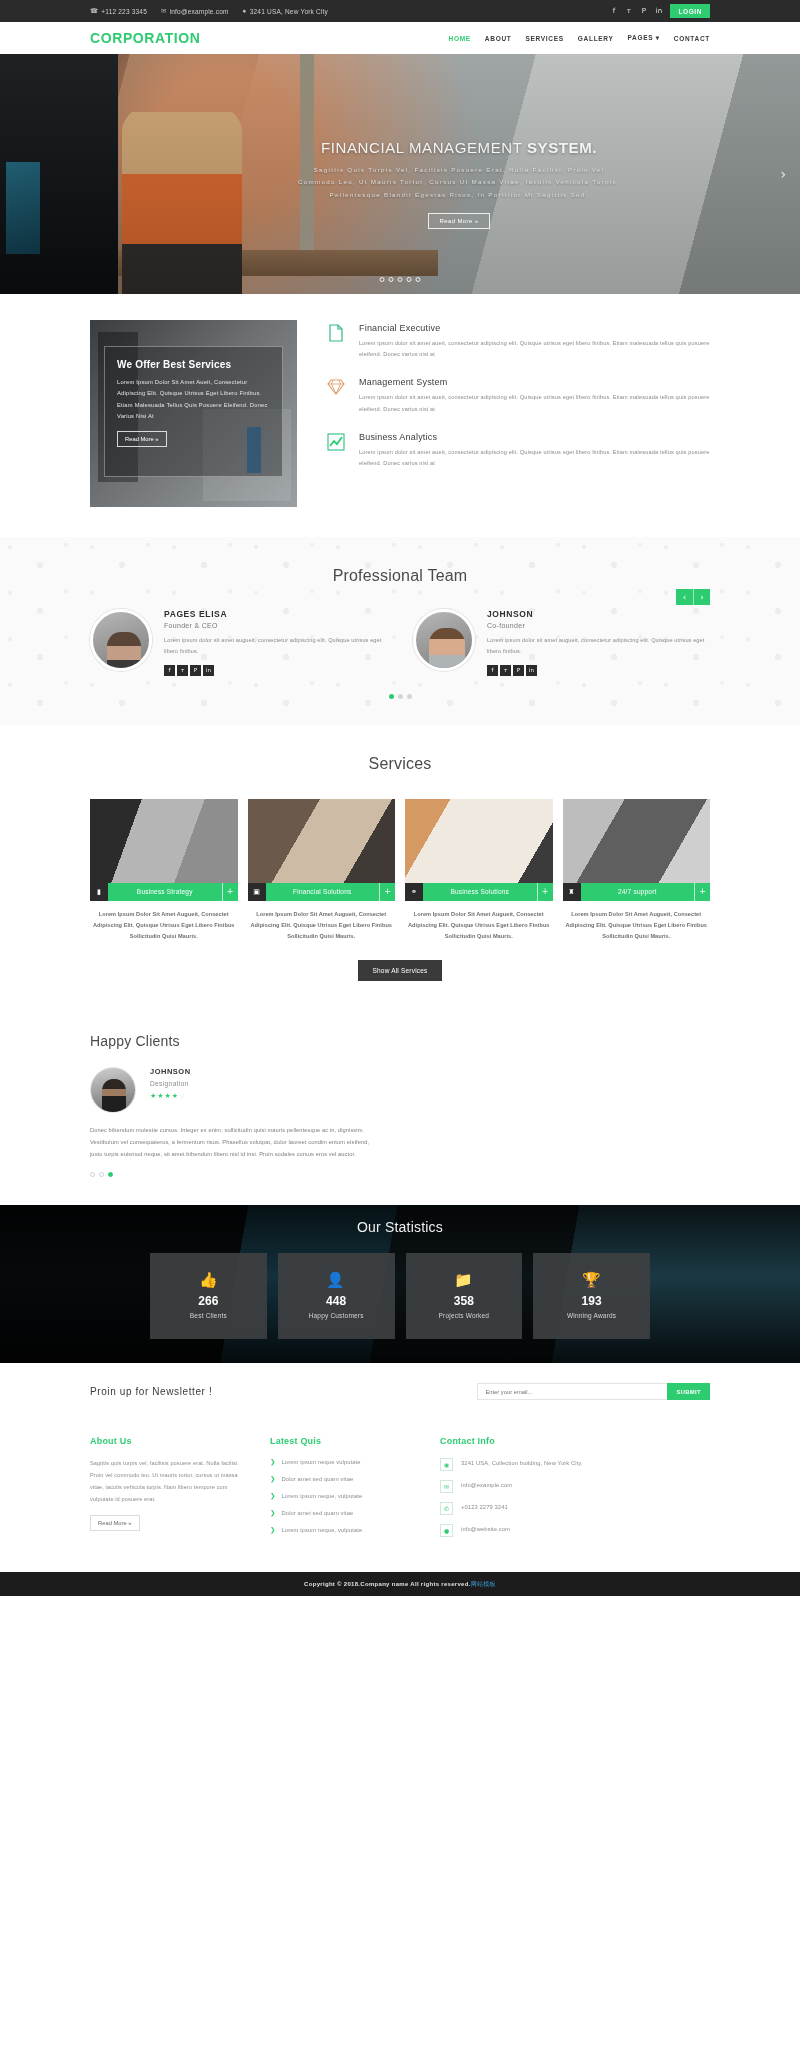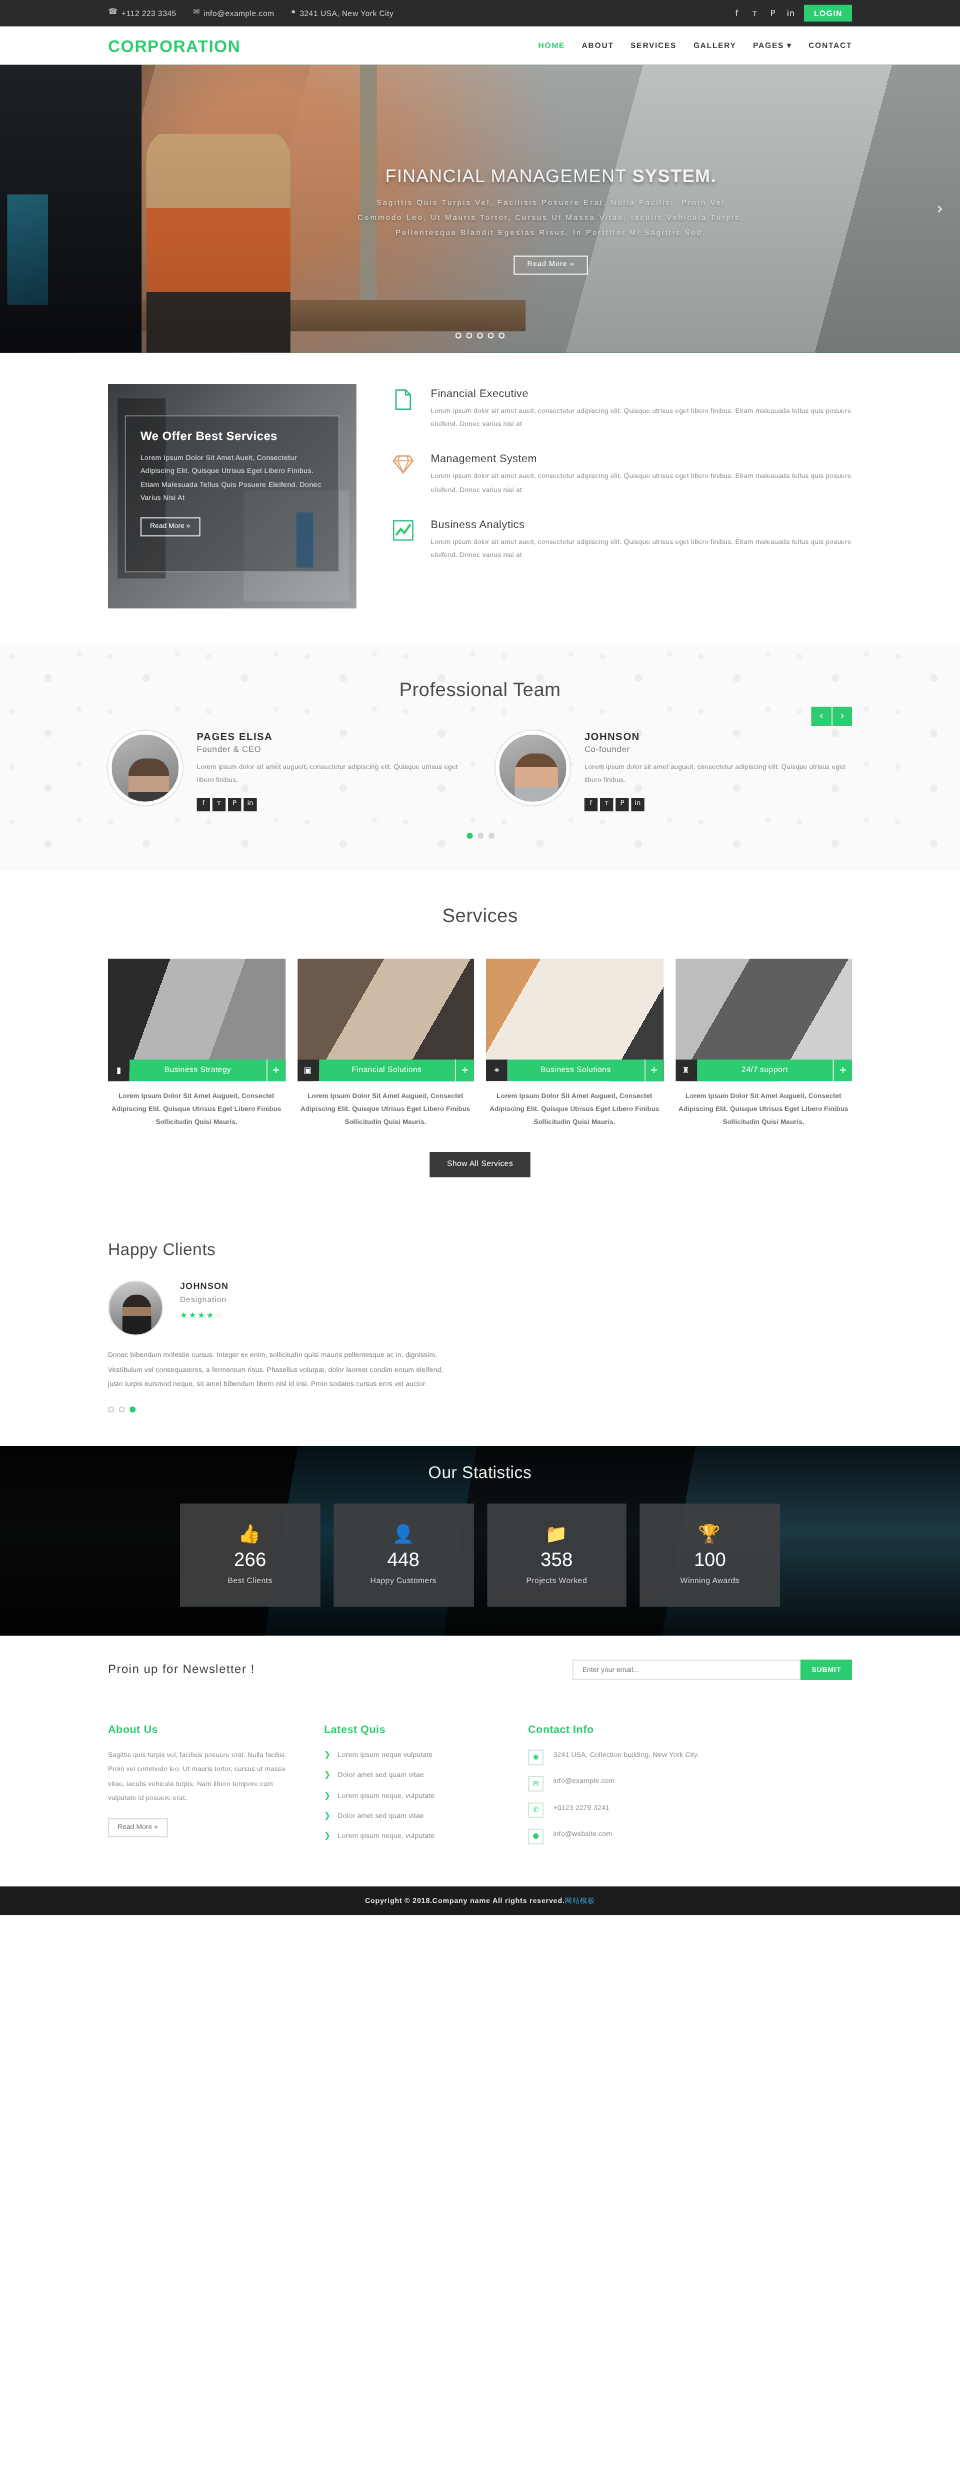--- a/index.html
+++ b/index.html
@@ -89,21 +89,21 @@
     letter-spacing: .7px;
     text-decoration: none;
   }
   .nav-links a.active { color: #2ecc71; }
 
   
   .hero {
     position: relative;
     height: 240px;
     overflow: hidden;
-    background: #14532d;
+    background: #0369a1;
   }
   .hero-bg {
     position: absolute; inset: 0;
     background:
       radial-gradient(circle at 28% 38%, rgba(201,132,90,.95) 0 12%, rgba(0,0,0,0) 42%),
       linear-gradient(105deg, #0d1114 0 15%, #5e5f58 15% 30%, #9aa0a0 30% 62%, #b9bdbb 62% 86%, #8d9392 86% 100%);
   }
   .hero-dark-left {
     position: absolute; left: 0; top: 0; width: 118px; height: 240px;
     background: linear-gradient(180deg,#101417,#0b0d10);
@@ -423,21 +423,21 @@
     font-weight: 300; margin-bottom: 18px; letter-spacing: .2px;
   }
   .stat-row { width: 500px; margin: 0 auto; display: flex; gap: 11px; }
   .stat {
     width: 119px; height: 86px; background: rgba(62,64,66,.92);
     display: flex; flex-direction: column; align-items: center; justify-content: center;
     gap: 2px;
   }
   .stat .sico { color: #fff; font-size: 15px; line-height: 1; margin-bottom: 4px;
                 font-family: "DejaVu Sans", sans-serif; }
-  .stat .num { color: #fff; font-size: 16px; font-weight: normal; }
+  .stat .num { color: #fff; font-size: 12px; font-weight: bold; }
   .stat .lab { color: #d4d4d4; font-size: 6.5px; margin-top: 2px; letter-spacing: .2px; }
 
   
   .news {
     background: #fff; padding: 20px 0 18px 0;
     display: flex; justify-content: center;
   }
   .news-inner {
     width: 620px; display: flex; align-items: center; justify-content: space-between;
   }
@@ -767,21 +767,21 @@
           <div class="num">448</div>
           <div class="lab">Happy Customers</div>
         </div>
         <div class="stat">
           <div class="sico">📁</div>
           <div class="num">358</div>
           <div class="lab">Projects Worked</div>
         </div>
         <div class="stat">
           <div class="sico">🏆</div>
-          <div class="num">100</div>
+          <div class="num">193</div>
           <div class="lab">Winning Awards</div>
         </div>
       </div>
     </div>
   </div>
 
   <div class="news">
     <div class="news-inner">
       <div class="news-t">Proin up for Newsletter !</div>
       <div class="news-form">

